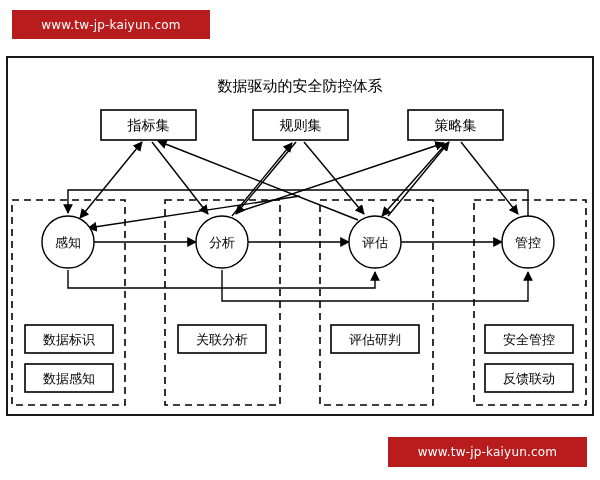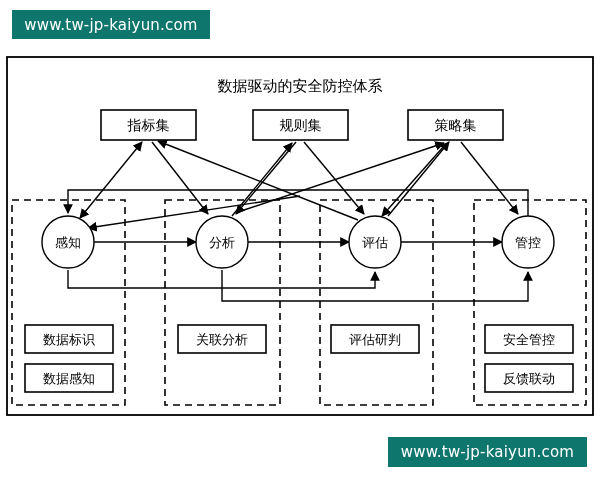--- a/index.html
+++ b/index.html
@@ -15,24 +15,24 @@
     overflow: hidden;
   }
   #stage {
     position: absolute;
     left: 0; top: 0;
     width: 600px;
     height: 480px;
   }
   .wm {
     position: absolute;
-    background: #0f766e;
+    background: #b91c1c;
     color: #ffffff;
     font-family: "DejaVu Sans", "Liberation Sans", sans-serif;
-    font-size: 15px;
+    font-size: 12px;
     letter-spacing: 0.2px;
     display: flex;
     align-items: center;
     justify-content: center;
     white-space: nowrap;
     text-align: right;
   }
   #wm-top {
     left: 12px;
     top: 10px;

